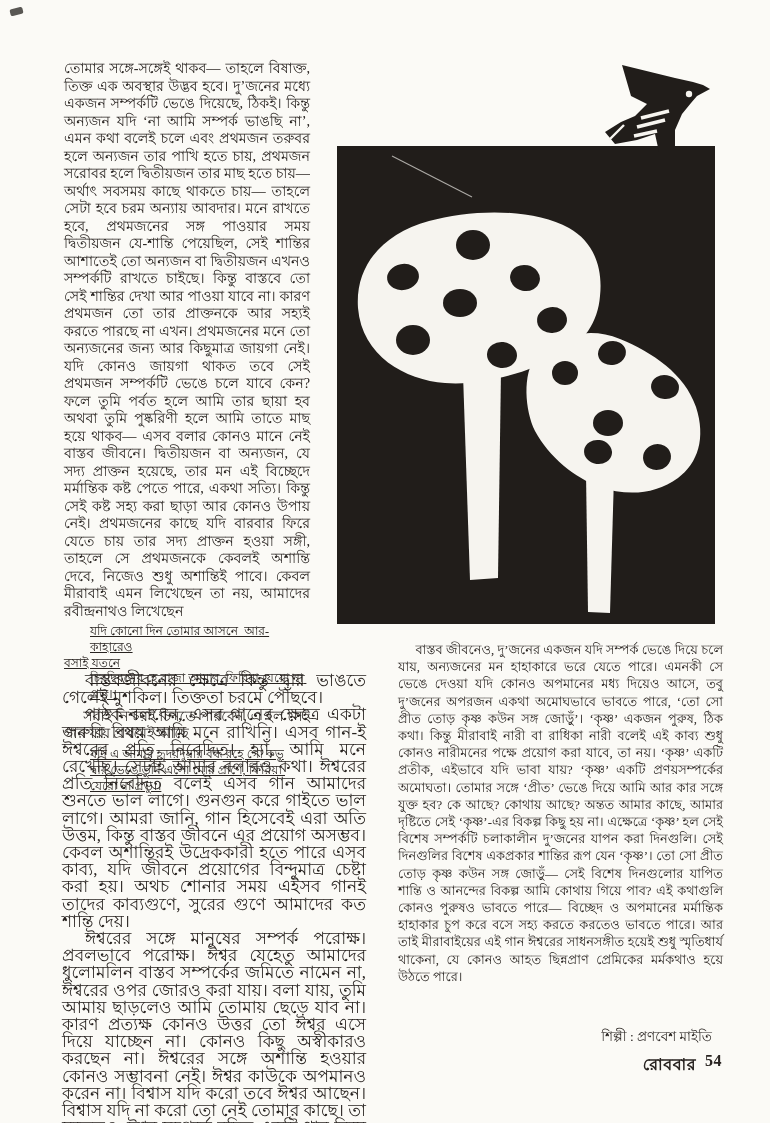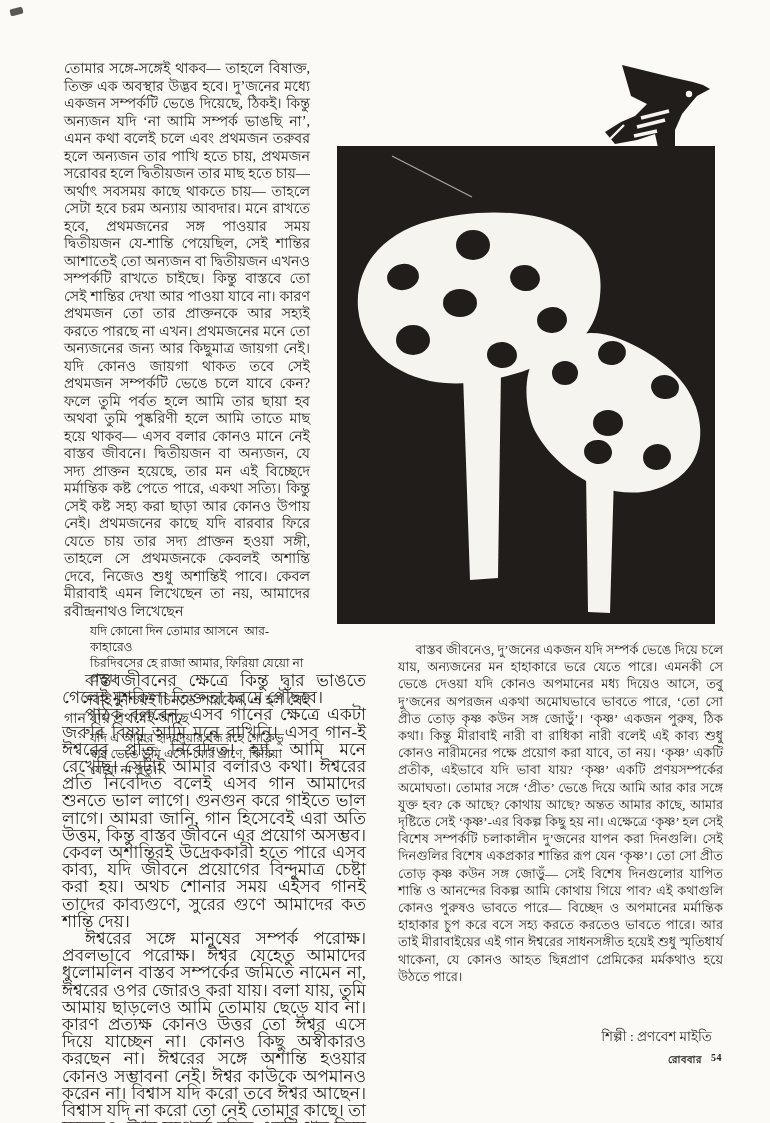--- a/index.html
+++ b/index.html
@@ -24,51 +24,52 @@
     position:absolute;left:10px;top:8px;width:13px;height:7px;
     background:#3c3a36;border-radius:2px;transform:rotate(-14deg);opacity:.85;
   }
   .col{position:absolute;text-align:justify;}
   .col p{margin:0;text-indent:1.35em;}
   .col p.no-indent{text-indent:0;}
   .col-top{left:64px;top:60px;width:246px;font-size:14.2px;line-height:17.5px;}
   .col-left{left:62px;top:672px;width:304px;font-size:17px;line-height:17.2px;}
   .col-right{left:398px;top:642px;width:325px;font-size:12.9px;line-height:17.2px;}
   .verse{margin:4px 0 5px 0;text-align:left;font-size:12.2px;line-height:15.8px;}
-  .verse .vl{white-space:pre-wrap;}
+  .verse .vl{white-space:pre-wrap;text-decoration:underline;}
   .verse .indent{padding-left:26px;}
   .col-right .verse{margin:0 0 4px 0;font-size:12.9px;line-height:16.8px;}
   .col-right .verse .indent{padding-left:15px;}
   .illustration{
     position:absolute;left:337px;top:56px;width:378px;height:574px;
   }
   .illustration svg{display:block;width:100%;height:100%;}
   .ill-black{fill:var(--illustration-black);}
   .ill-white{fill:#f6f4ef;}
   .credit{
     position:absolute;right:70px;top:1026px;
     font-size:13.5px;text-align:left;
   }
   .folio{
     position:absolute;right:60px;top:1052px;
-    font-size:10px;font-weight:600;letter-spacing:.5px;
+    font-size:16px;font-weight:600;letter-spacing:.5px;
     display:flex;gap:9px;font-family:Liberation Serif, serif;
   }
 </style>
 </head>
 <body>
 
 <div class="page">
 
   <div class="speck"></div>
 
   <section class="col col-top">
     <p class="no-indent">তোমার সঙ্গে-সঙ্গেই থাকব— তাহলে বিষাক্ত, তিক্ত এক অবস্থার উদ্ভব হবে। দু’জনের মধ্যে একজন সম্পর্কটি ভেঙে দিয়েছে, ঠিকই। কিন্তু অন্যজন যদি ‘না আমি সম্পর্ক ভাঙছি না’, এমন কথা বলেই চলে এবং প্রথমজন তরুবর হলে অন্যজন তার পাখি হতে চায়, প্রথমজন সরোবর হলে দ্বিতীয়জন তার মাছ হতে চায়— অর্থাৎ সবসময় কাছে থাকতে চায়— তাহলে সেটা হবে চরম অন্যায় আবদার। মনে রাখতে হবে, প্রথমজনের সঙ্গ পাওয়ার সময় দ্বিতীয়জন যে-শান্তি পেয়েছিল, সেই শান্তির আশাতেই তো অন্যজন বা দ্বিতীয়জন এখনও সম্পর্কটি রাখতে চাইছে। কিন্তু বাস্তবে তো সেই শান্তির দেখা আর পাওয়া যাবে না। কারণ প্রথমজন তো তার প্রাক্তনকে আর সহ্যই করতে পারছে না এখন। প্রথমজনের মনে তো অন্যজনের জন্য আর কিছুমাত্র জায়গা নেই। যদি কোনও জায়গা থাকত তবে সেই প্রথমজন সম্পর্কটি ভেঙে চলে যাবে কেন? ফলে তুমি পর্বত হলে আমি তার ছায়া হব অথবা তুমি পুষ্করিণী হলে আমি তাতে মাছ হয়ে থাকব— এসব বলার কোনও মানে নেই বাস্তব জীবনে। দ্বিতীয়জন বা অন্যজন, যে সদ্য প্রাক্তন হয়েছে, তার মন এই বিচ্ছেদে মর্মান্তিক কষ্ট পেতে পারে, একথা সত্যি। কিন্তু সেই কষ্ট সহ্য করা ছাড়া আর কোনও উপায় নেই। প্রথমজনের কাছে যদি বারবার ফিরে যেতে চায় তার সদ্য প্রাক্তন হওয়া সঙ্গী, তাহলে সে প্রথমজনকে কেবলই অশান্তি দেবে, নিজেও শুধু অশান্তিই পাবে। কেবল মীরাবাই এমন লিখেছেন তা নয়, আমাদের রবীন্দ্রনাথও লিখেছেন</p>
     <div class="verse">
       <div class="vl indent">যদি কোনো দিন তোমার আসনে  আর-কাহারেও</div>
+      <div class="vl">বসাই যতনে</div>
       <div class="vl indent">চিরদিবসের হে রাজা আমার, ফিরিয়া যেয়ো না প্রভু।।</div>
     </div>
     <p>সবাই নিশ্চয়ই চিনতে পারবেন, এ হল সেই গান যায় প্রথমেই আছে</p>
     <div class="verse">
       <div class="vl indent">যদি এ আমার হৃদয়দুয়ার বন্ধ রহে গো কভু</div>
       <div class="vl indent">দ্বার ভেঙে তুমি এসো মোর প্রাণে, ফিরিয়া যেয়ো না প্রভু।।</div>
     </div>
   </section>
 
   <section class="col col-left">

